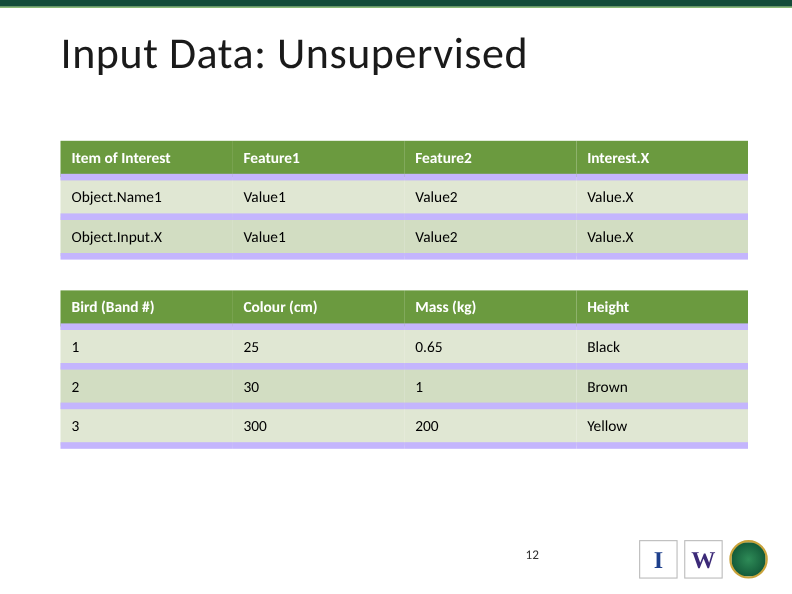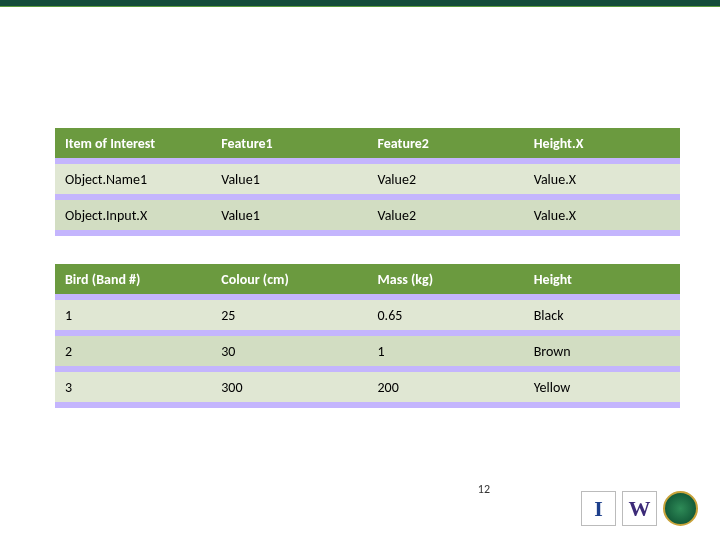--- a/index.html
+++ b/index.html
@@ -69,21 +69,21 @@
     background: #e0e7d3; 
   }
   tbody tr:nth-child(even) td {
     background: #d2ddc2; 
   }
   .table-wrap-2 {
     margin-top: 28px;
   }
   .page-num {
     position: absolute;
-    bottom: 44px;
+    bottom: 28px;
     right: 230px;
     font-size: 12px;
     color: #333;
   }
   .logos {
     position: absolute;
     bottom: 14px;
     right: 22px;
     display: flex;
     gap: 6px;
@@ -110,30 +110,31 @@
     font-size:10px;
     border:2px solid #c9a33b;
   }
 </style>
 </head>
 <body>
 
 <div class="slide">
   <div class="top-bar"></div>
 
+  <div class="title">Input Data: Unsupervised</div>
 
   <div class="tables">
 
     <table>
       <thead>
         <tr>
           <th>Item of Interest</th>
           <th>Feature1</th>
           <th>Feature2</th>
-          <th>Height.X</th>
+          <th>Interest.X</th>
         </tr>
       </thead>
       <tbody>
         <tr>
           <td>Object.Name1</td>
           <td>Value1</td>
           <td>Value2</td>
           <td>Value.X</td>
         </tr>
         <tr>

